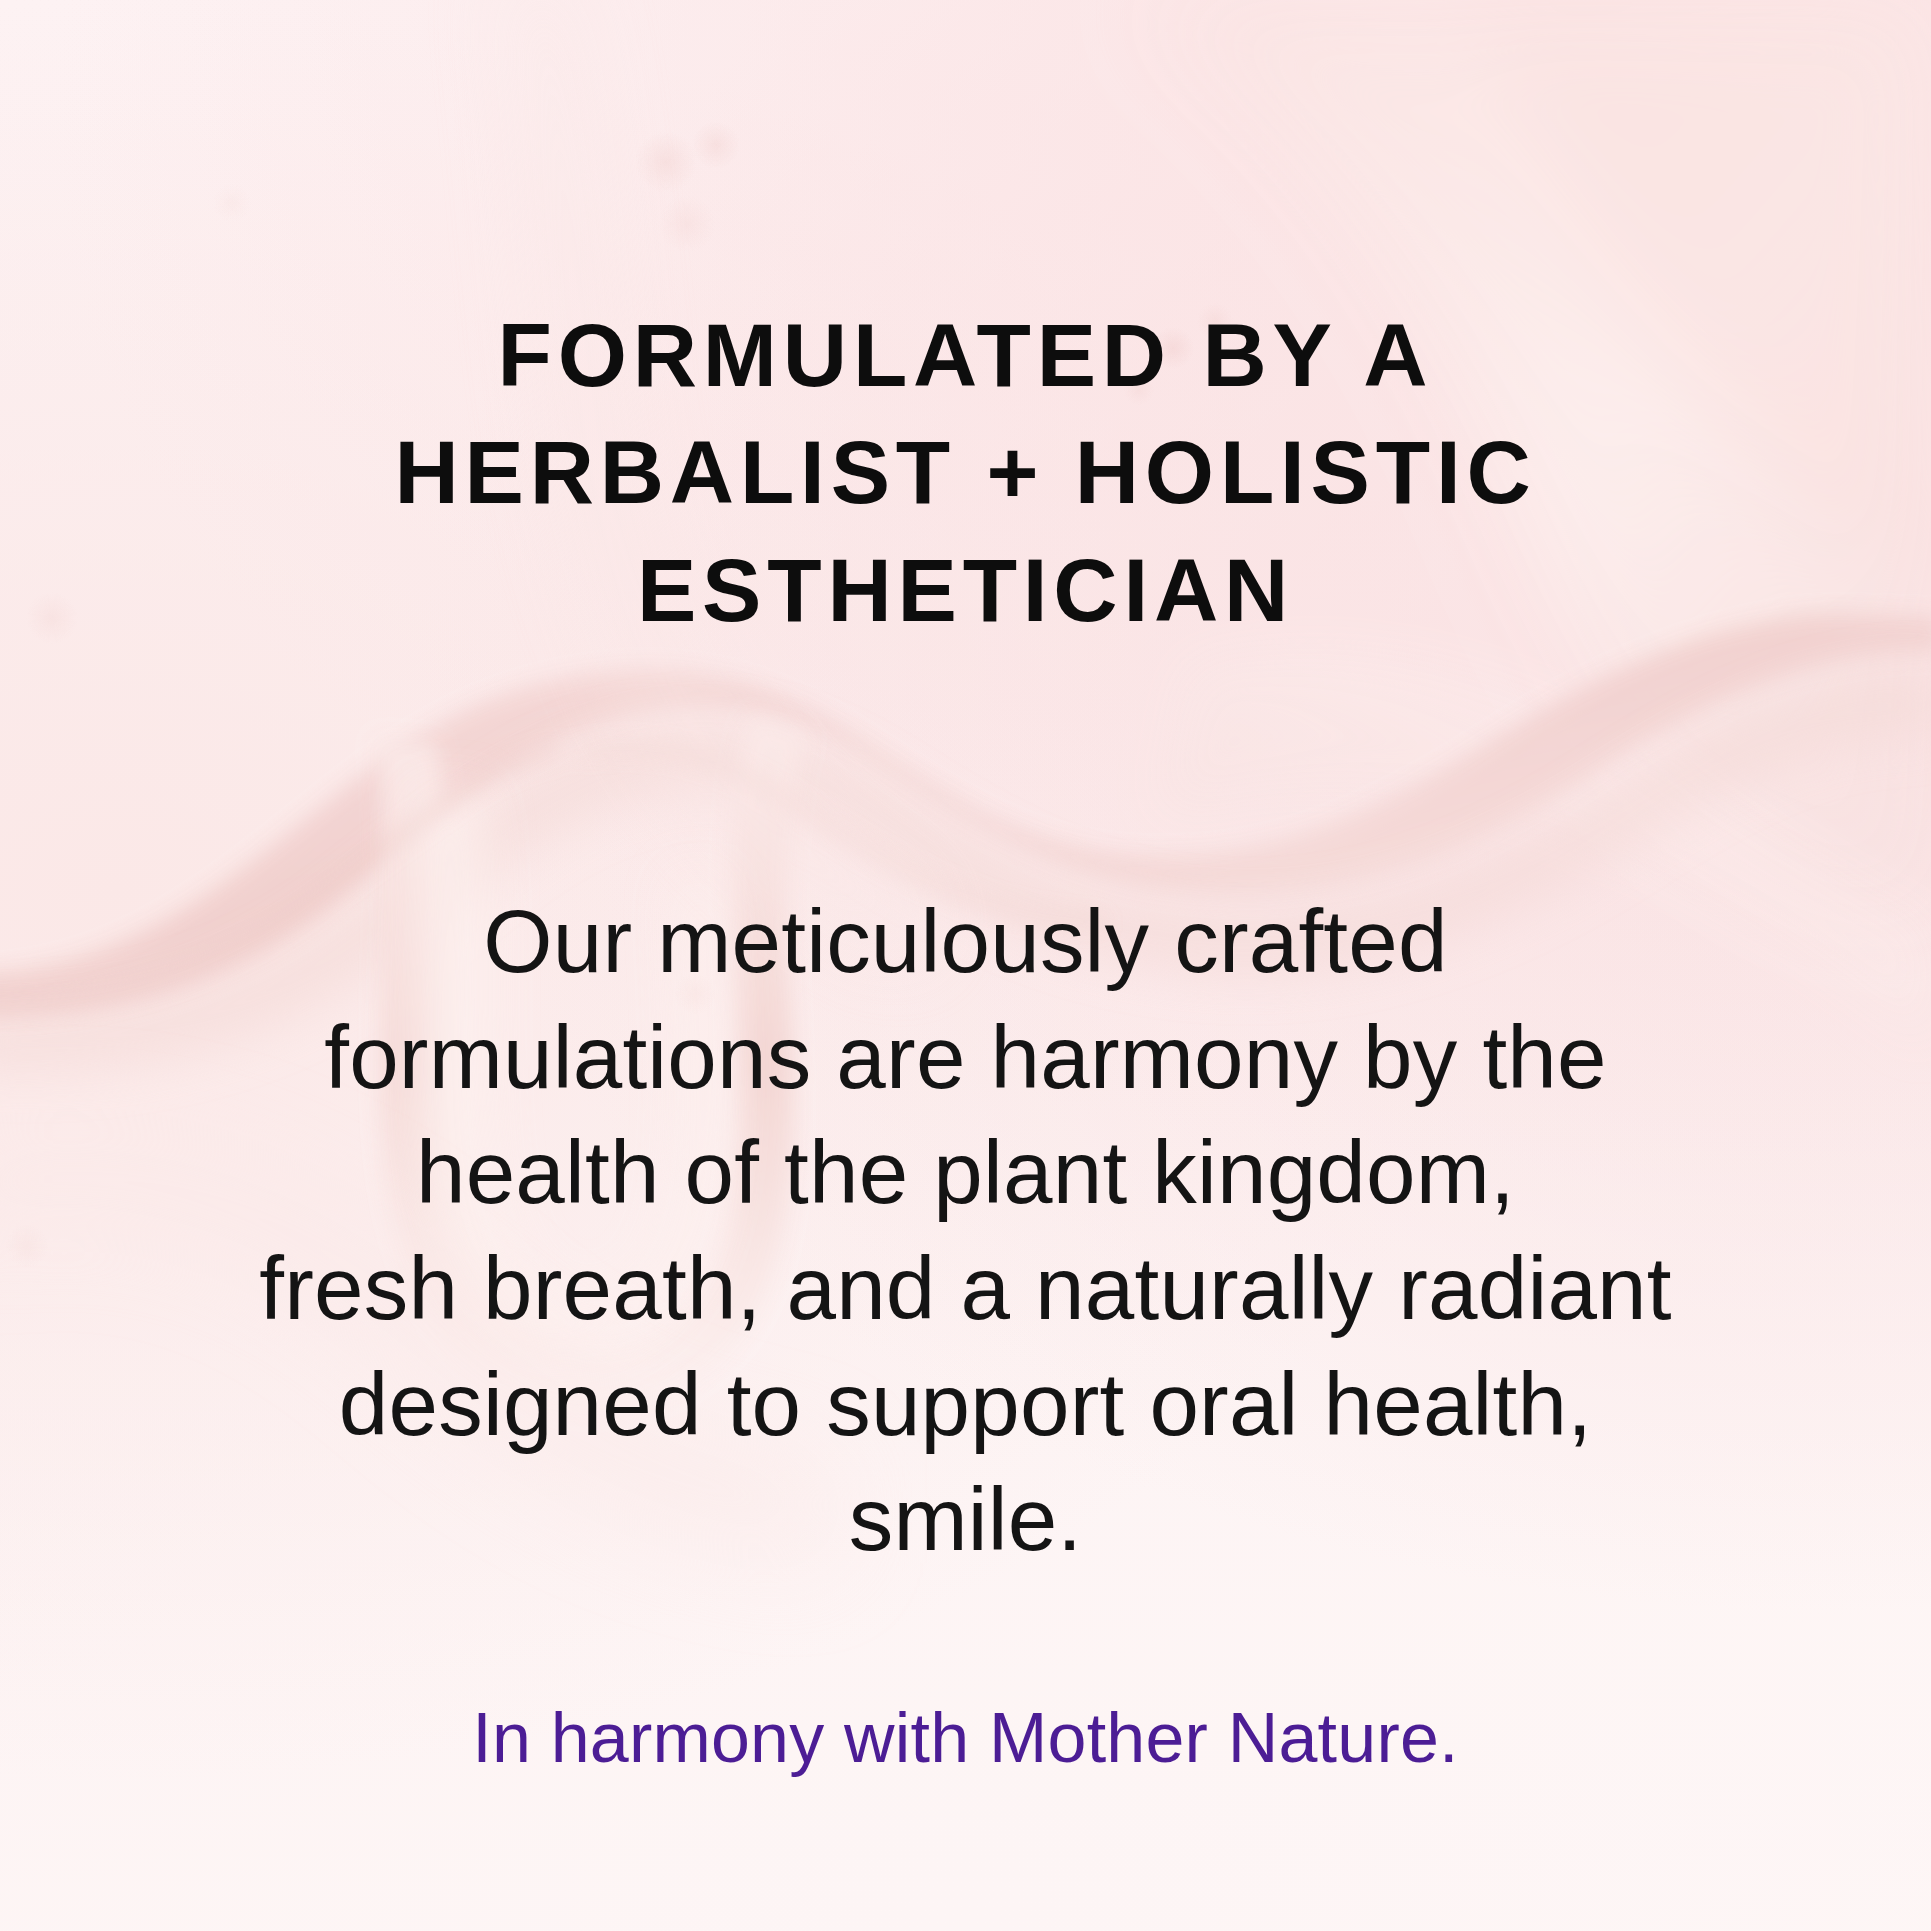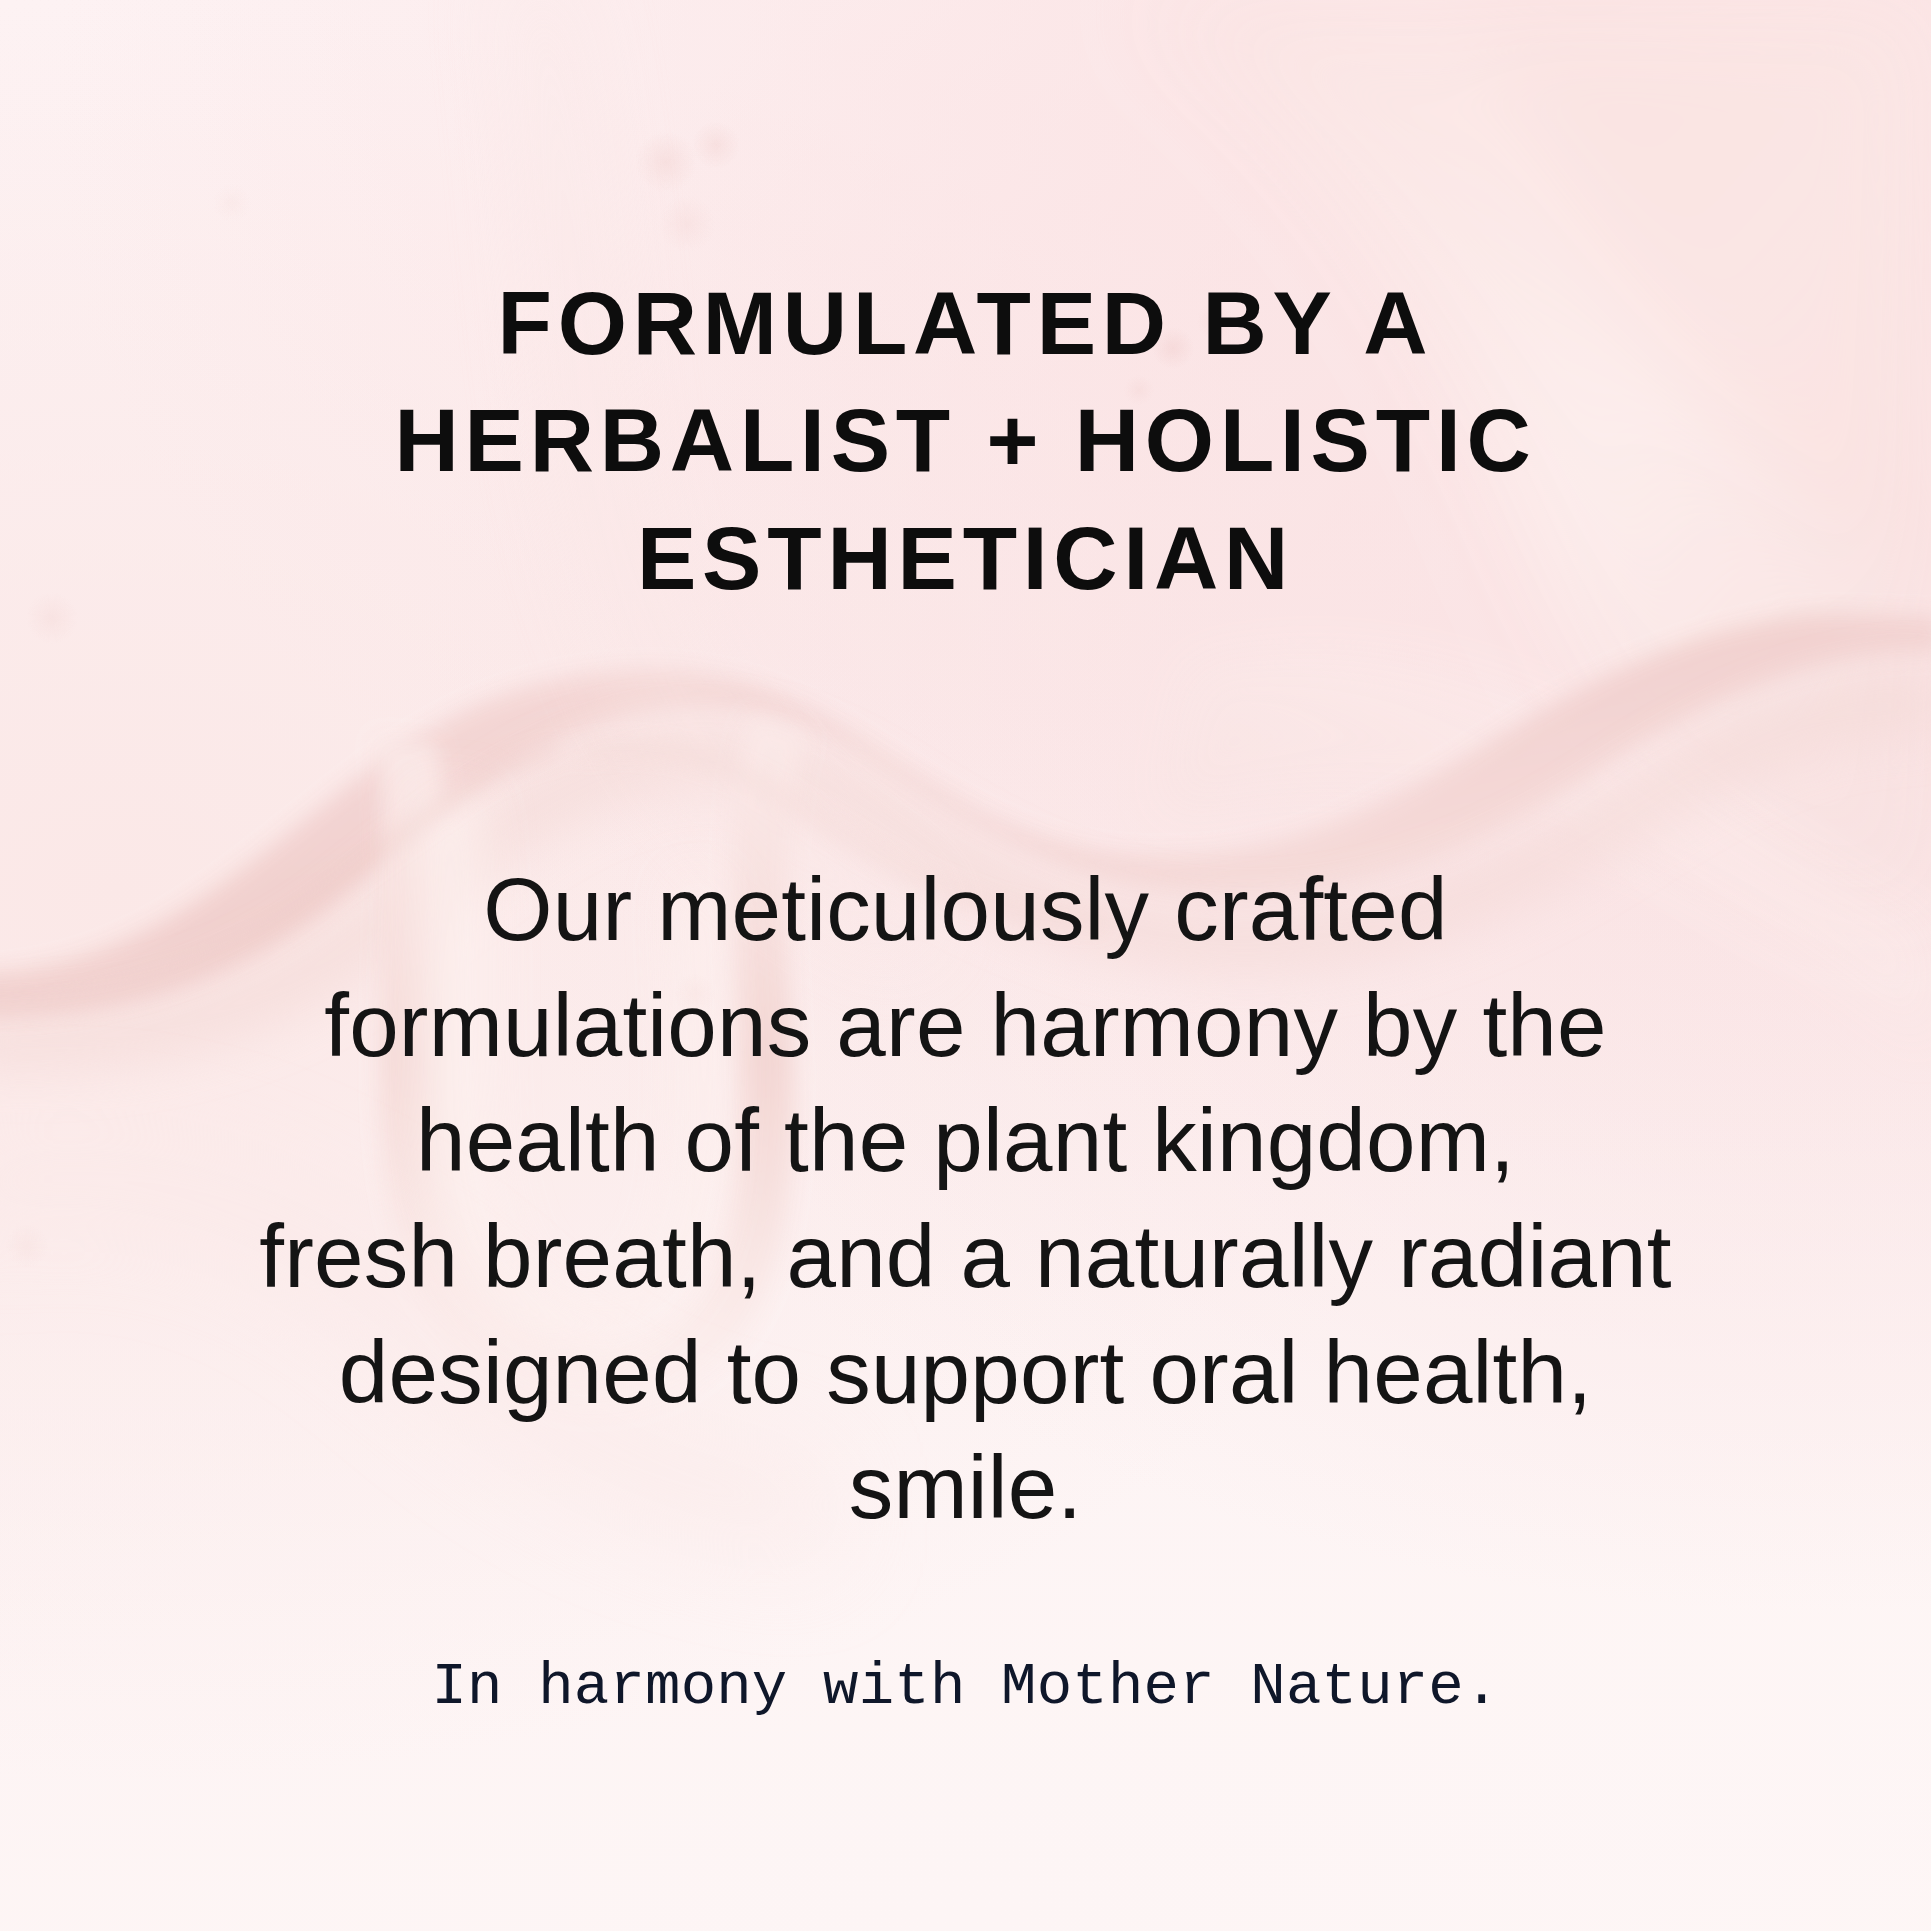--- a/index.html
+++ b/index.html
@@ -52,20 +52,21 @@
 
   .bg-svg { width: 1931px; height: 1931px; display: block; }
 
   
   .content {
     position: absolute;
     inset: 0;
     display: flex;
     flex-direction: column;
     align-items: center;
+    margin-top: 32px;
   }
 
   .headline {
     position: absolute;
     left: 0;
     right: 0;
     top: 205px;
     text-align: center;
     color: #0d0d0d;
     font-family: "Liberation Sans", sans-serif;
@@ -95,24 +96,24 @@
     box-sizing: border-box;
   }
   .body-copy .bc-line { display: block; }
 
   .closing {
     position: absolute;
     left: 0;
     right: 0;
     top: 1591px;
     text-align: center;
-    color: #0f172a;
-    font-family: Liberation Mono, monospace;
+    color: #4c1d95;
+    font-family: Liberation Sans, sans-serif;
     font-weight: 300;
-    font-size: 59px;
+    font-size: 70px;
     line-height: 1.30;
     letter-spacing: 0.2px;
     padding: 0 77px;
     box-sizing: border-box;
   }
 </style>
 </head>
 <body>
 
 <div id="canvas">

